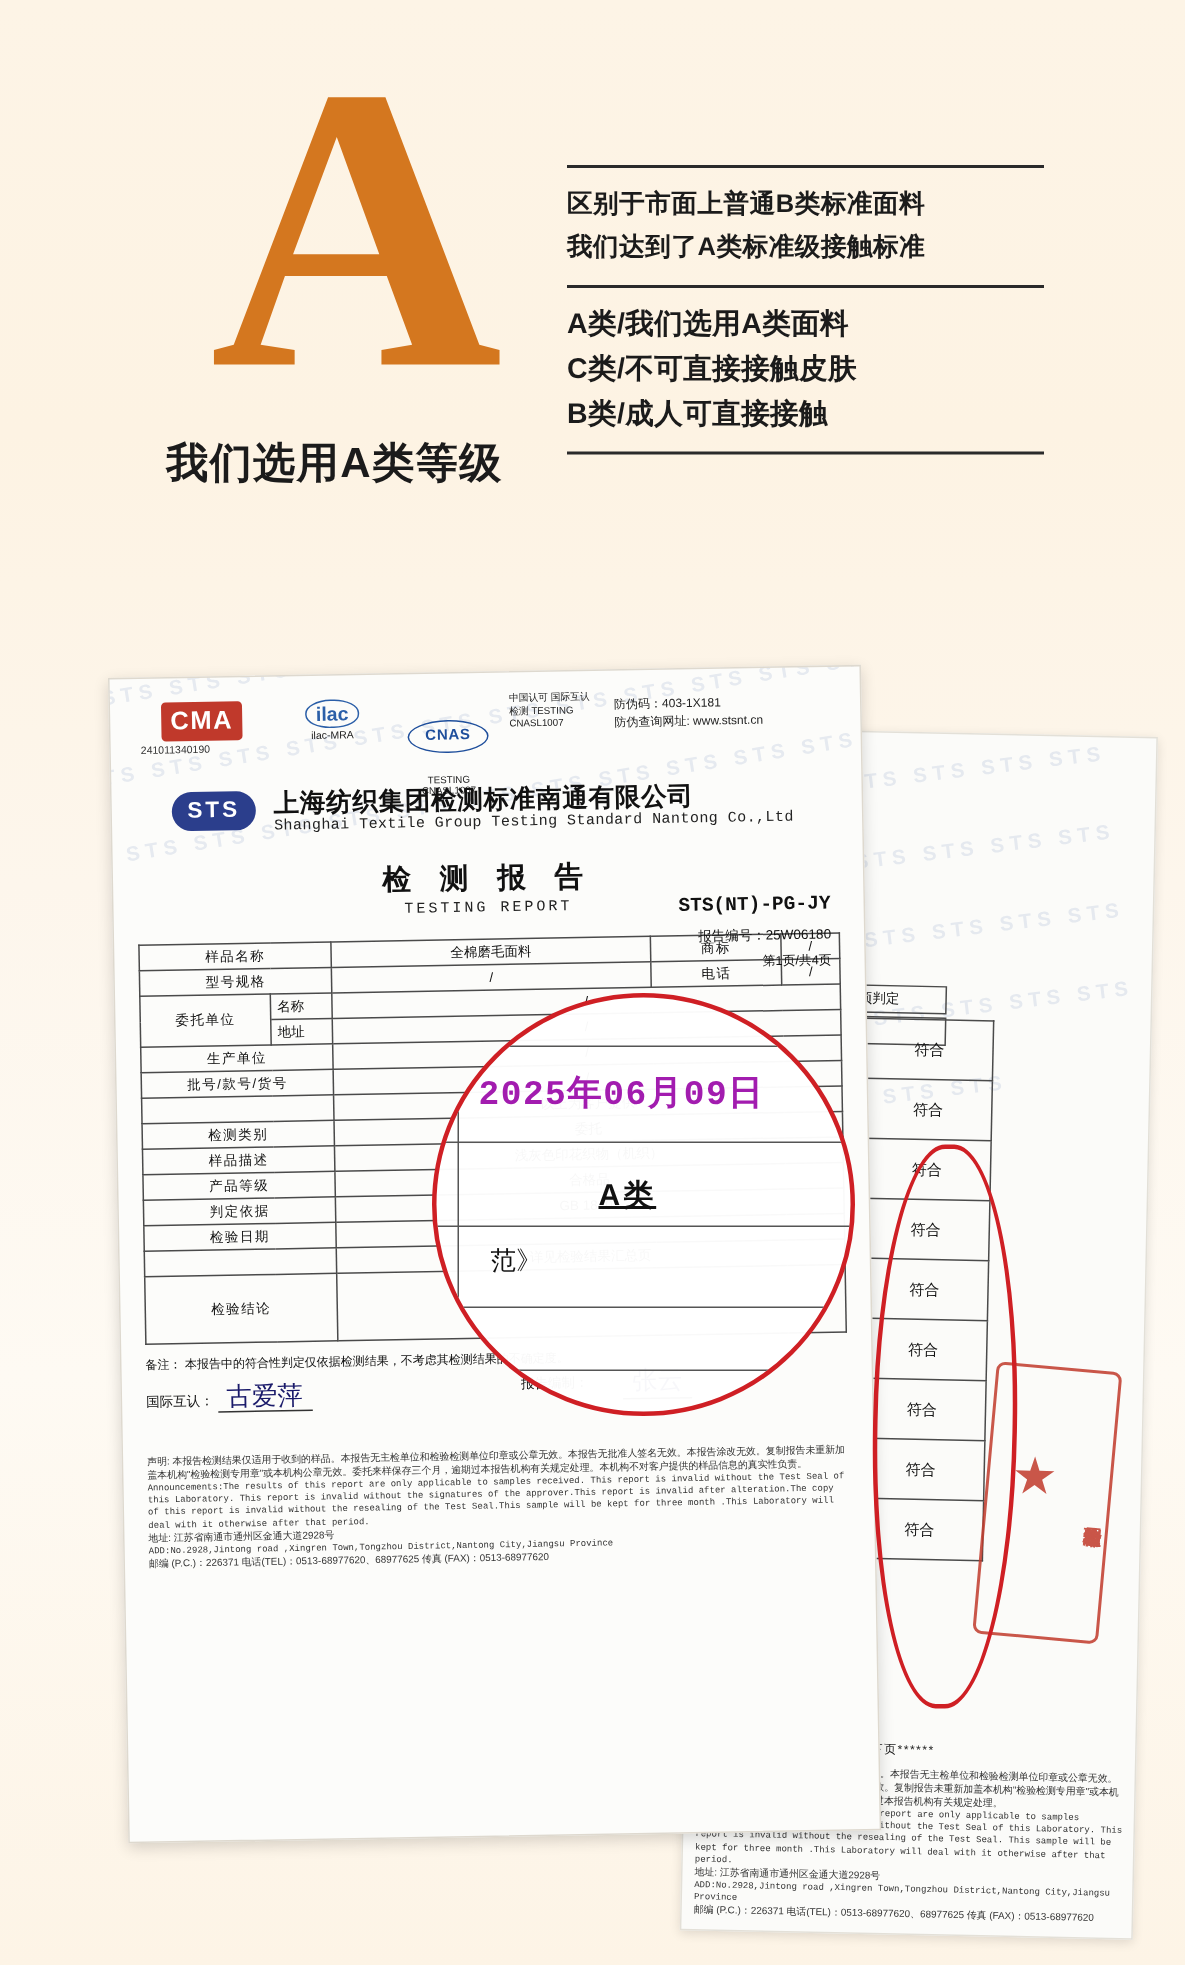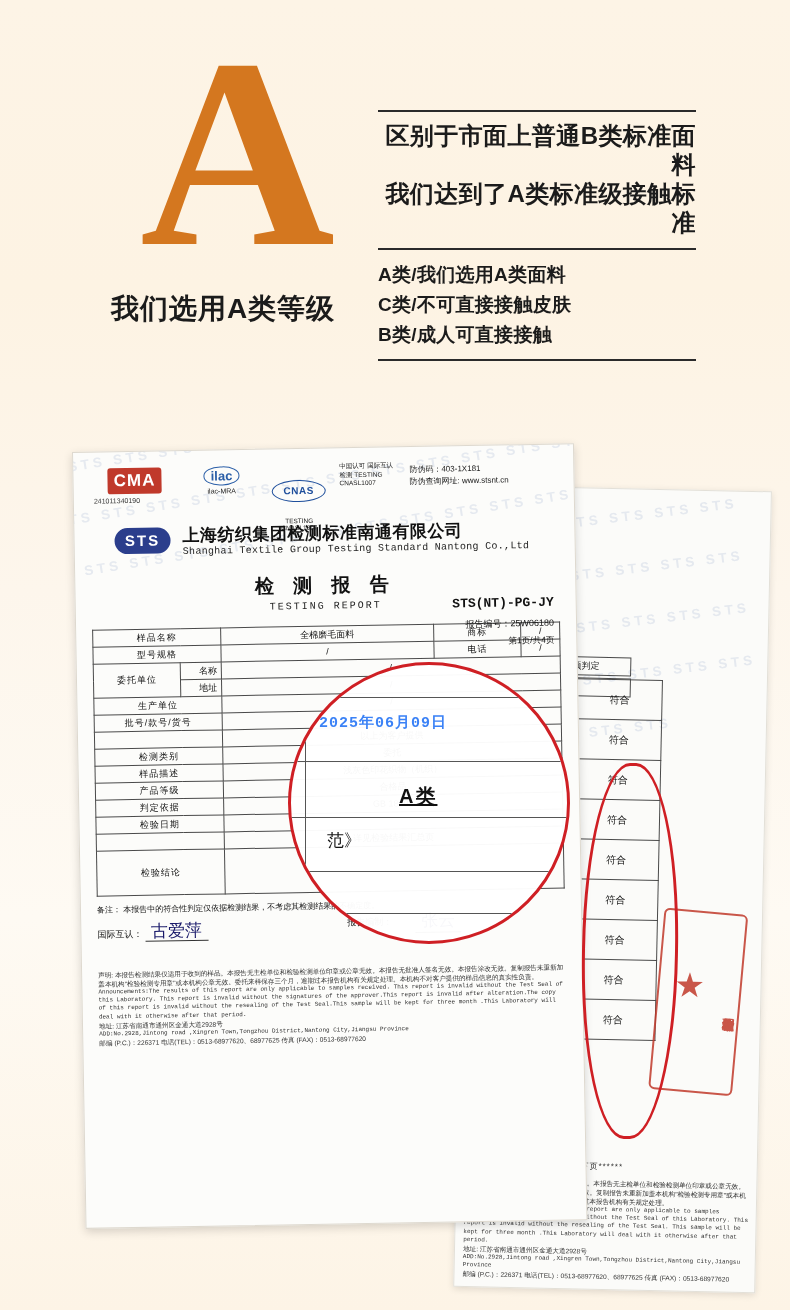--- a/index.html
+++ b/index.html
@@ -18,21 +18,21 @@
     font-size:270px;line-height:230px;font-weight:bold;color:#d4771f;
     letter-spacing:-8px;
   }
   .a-caption{
     position:absolute;left:88px;top:290px;width:270px;text-align:center;
     font-size:28px;font-weight:bold;color:#1b1b1b;letter-spacing:1px;
   }
   .right-block{position:absolute;left:378px;top:110px;width:318px;}
   .rule{height:2px;background:#2a2a2a;width:100%;}
   .line1,.line2{
-    font-size:24px;font-weight:bold;color:#1b1b1b;letter-spacing:.4px;line-height:29px;text-align:right;
+    font-size:17px;font-weight:bold;color:#1b1b1b;letter-spacing:.4px;line-height:29px;
   }
   .rb-top{padding:9px 0 11px 0;}
   .rb-mid{padding:10px 0 9px 0;}
   .rb-mid div{font-size:19px;font-weight:bold;color:#1b1b1b;line-height:30px;letter-spacing:.3px;}
 
   
   .report-wrap{position:absolute;left:0;top:430px;width:790px;height:880px;}
 
   
   .page-back{
@@ -88,21 +88,21 @@
   .title-cn{text-align:center;font-size:19px;font-weight:bold;letter-spacing:7px;margin-top:10px;color:#111;}
   .title-en{text-align:center;font-size:10px;letter-spacing:2px;color:#222;margin-top:2px;font-family:"Liberation Mono","DejaVu Sans Mono",monospace;}
   .rpt-code{position:absolute;right:22px;top:150px;font-size:13px;font-weight:bold;color:#111;font-family:"Liberation Mono","DejaVu Sans Mono",monospace;}
   .rpt-no{position:absolute;right:22px;top:172px;font-size:9px;color:#111;}
   .rpt-pg{position:absolute;right:22px;top:190px;font-size:8.5px;color:#111;}
 
   
   table.form{border-collapse:collapse;margin:14px 16px 0 16px;width:468px;font-size:9px;color:#111;}
   table.form td{border:1px solid #4a4a4a;height:16px;padding:0 4px;}
   .lbl{width:78px;text-align:center;letter-spacing:1px;}
-  .lbl2{width:32px;text-align:right;}
+  .lbl2{width:32px;text-align:left;}
   .ctr{text-align:center;}
 
   .note{margin:8px 16px 0 16px;font-size:8px;color:#111;line-height:12px;}
   .sign-row{position:relative;height:46px;margin:4px 16px 0 16px;font-size:9px;color:#111;}
   .sig{font-family:"Liberation Serif","DejaVu Serif",serif;font-size:17px;color:#1a1a6a;
        border-bottom:1px solid #333;padding:0 6px;}
   .legal{margin:4px 16px 0 16px;font-size:6px;line-height:8.2px;color:#333;
          font-family:"Liberation Mono","DejaVu Sans Mono",monospace;}
   .legal .cn{font-family:"Liberation Sans","DejaVu Sans",sans-serif;font-size:6.6px;line-height:9px;}
 
@@ -128,21 +128,21 @@
   .bk-foot{position:absolute;left:8px;top:690px;width:285px;font-size:6px;line-height:8.2px;color:#333;
            font-family:"Liberation Mono","DejaVu Sans Mono",monospace;}
   .bk-foot .cn{font-family:"Liberation Sans","DejaVu Sans",sans-serif;font-size:6.6px;line-height:9px;}
   .bk-star-line{position:absolute;left:90px;top:672px;font-size:8px;color:#222;letter-spacing:1px;}
 
   
   .zoom-circle{
     position:absolute;left:288px;top:232px;width:276px;height:276px;border-radius:50%;
     border:3.5px solid #cf1f24;background:rgba(255,255,255,.97);overflow:hidden;z-index:6;
   }
-  .zoom-date{position:absolute;left:28px;top:48px;font-size:15px;font-weight:bold;color:#3b82f6;
+  .zoom-date{position:absolute;left:28px;top:48px;font-size:23px;font-weight:bold;color:#a21caf;
              font-family:"Liberation Mono","DejaVu Sans Mono",monospace;letter-spacing:1px;}
   .zoom-a{position:absolute;left:108px;top:118px;font-size:20px;font-weight:bold;color:#111;letter-spacing:2px;text-decoration:underline;}
   .zoom-fan{position:absolute;left:36px;top:164px;font-size:17px;color:#111;}
   .zl{position:absolute;left:0;width:276px;height:1px;background:#555;}
   .zv{position:absolute;top:0;width:1px;background:#555;}
 
   
   .ellipse-right{
     position:absolute;left:582px;top:333px;width:90px;height:370px;border:3px solid #cf1f24;
     border-radius:45px/185px;z-index:7;transform:rotate(1deg);

